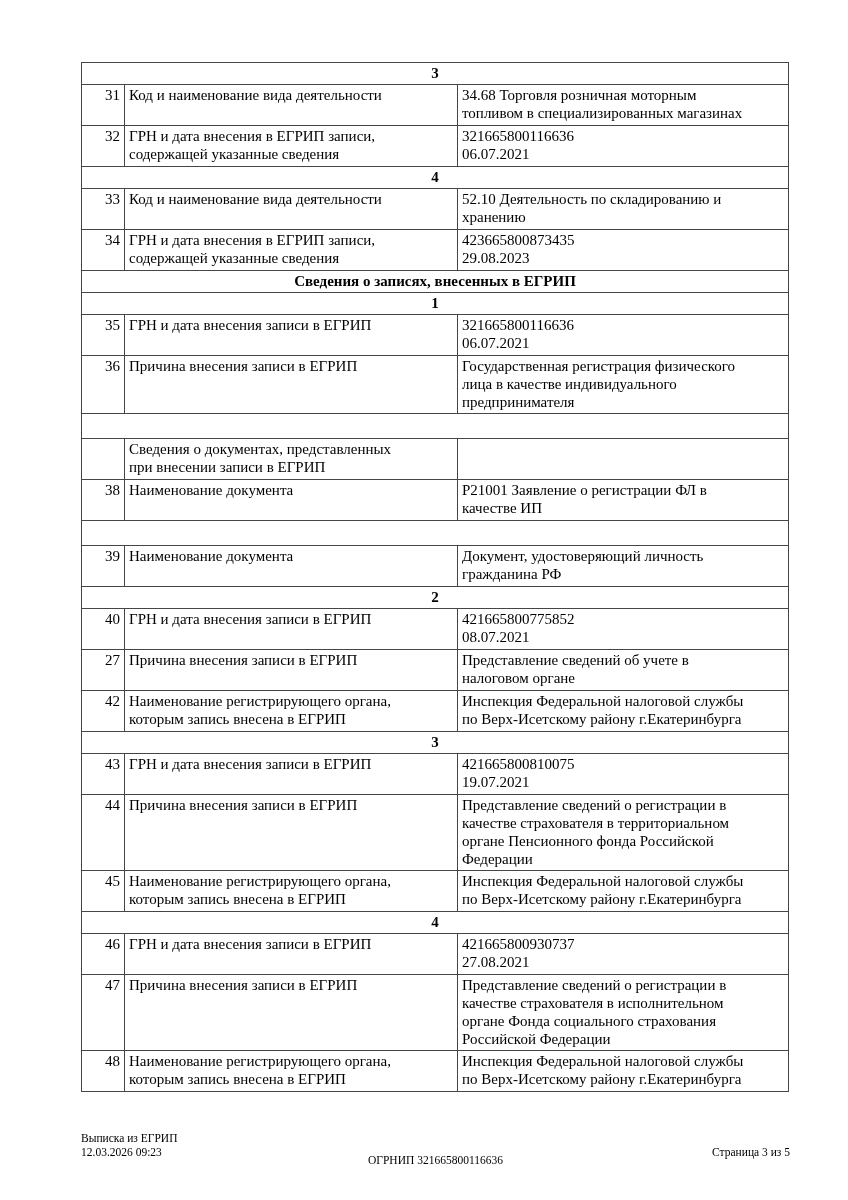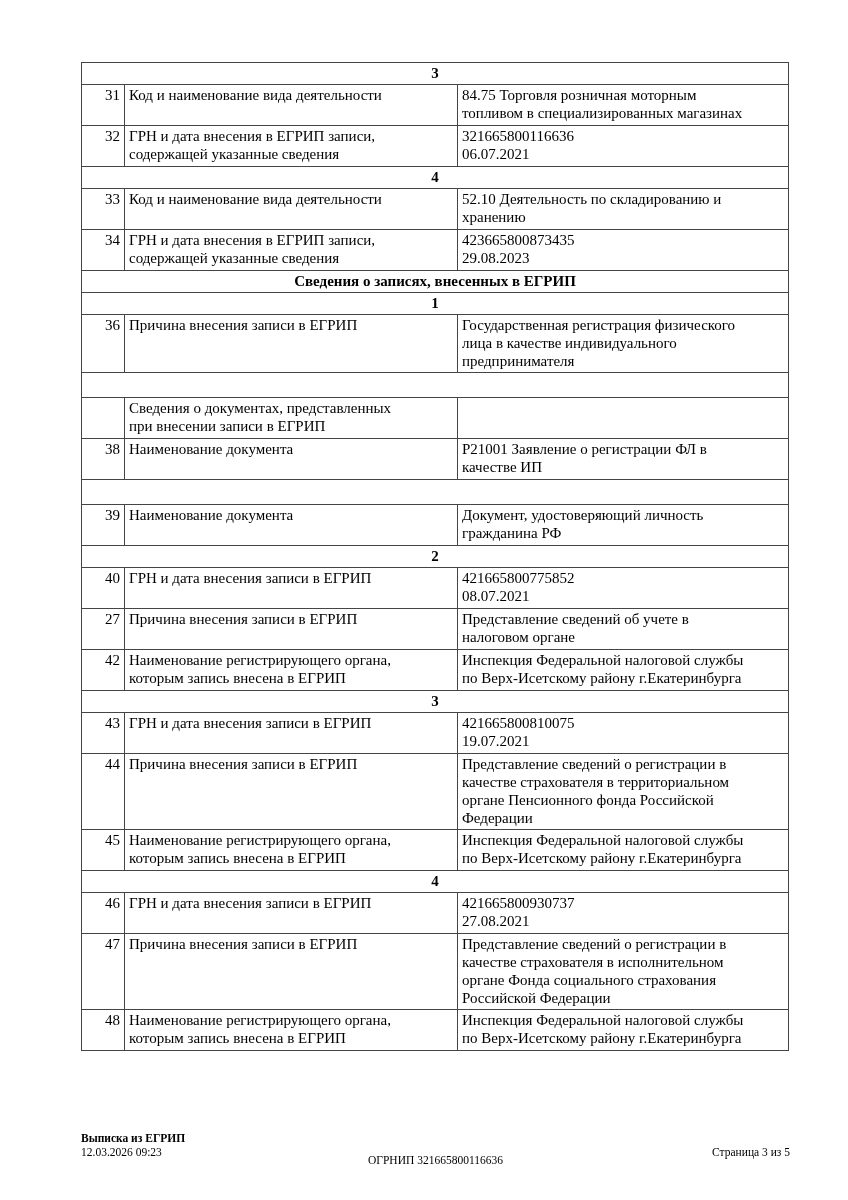--- a/index.html
+++ b/index.html
@@ -49,21 +49,21 @@
   td.empty-cell { height: 21px; }
   .footer {
     position: absolute;
     left: 81px;
     top: 1131px;
     width: 709px;
     font-size: 11.5px;
     line-height: 14px;
   }
   .footer-left { position: absolute; left: 0; top: 0; }
-  .footer-doc-title { font-weight: bold; }
+  .footer-doc-title { font-weight: normal; }
   .footer-center { position: absolute; left: 0; top: 22px; width: 100%; text-align: center; }
   .footer-right { position: absolute; right: 0; top: 14px; text-align: center; }
 </style>
 </head>
 <body>
 
 <div class="page">
 
   <table class="egrip-table">
     <colgroup>
@@ -71,21 +71,21 @@
       <col class="col-label">
       <col class="col-value">
     </colgroup>
     <tbody>
         <tr class="section-row">
     <td colspan="3" class="section-cell">3</td>
   </tr>
         <tr class="data-row">
     <td class="cell-num">31</td>
     <td class="cell-label">Код и наименование вида деятельности</td>
-    <td class="cell-value">84.75 Торговля розничная моторным
+    <td class="cell-value">34.68 Торговля розничная моторным
 топливом в специализированных магазинах</td>
   </tr>
         <tr class="data-row">
     <td class="cell-num">32</td>
     <td class="cell-label">ГРН и дата внесения в ЕГРИП записи,
 содержащей указанные сведения</td>
     <td class="cell-value">321665800116636
 06.07.2021</td>
   </tr>
         <tr class="section-row">
@@ -102,20 +102,26 @@
     <td class="cell-label">ГРН и дата внесения в ЕГРИП записи,
 содержащей указанные сведения</td>
     <td class="cell-value">423665800873435
 29.08.2023</td>
   </tr>
         <tr class="section-row">
     <td colspan="3" class="section-cell">Сведения о записях, внесенных в ЕГРИП</td>
   </tr>
         <tr class="section-row">
     <td colspan="3" class="section-cell">1</td>
+  </tr>
+        <tr class="data-row">
+    <td class="cell-num">35</td>
+    <td class="cell-label">ГРН и дата внесения записи в ЕГРИП</td>
+    <td class="cell-value">321665800116636
+06.07.2021</td>
   </tr>
         <tr class="data-row">
     <td class="cell-num">36</td>
     <td class="cell-label">Причина внесения записи в ЕГРИП</td>
     <td class="cell-value">Государственная регистрация физического
 лица в качестве индивидуального
 предпринимателя</td>
   </tr>
         <tr class="spacer-row">
     <td colspan="3" class="empty-cell"></td>

